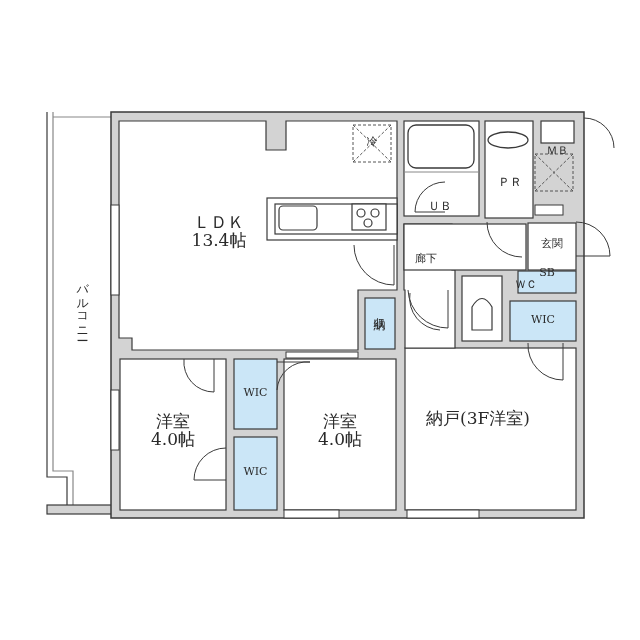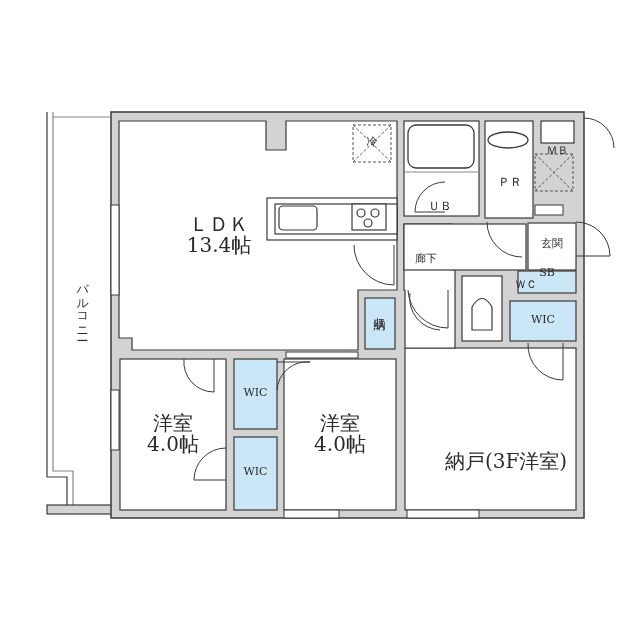--- a/index.html
+++ b/index.html
@@ -1,21 +1,21 @@
 <!DOCTYPE html>
 <html><head>
 <meta charset="utf-8">
 <style>
   html, body { margin:0; padding:0; background:#ffffff; }
   body { width:640px; height:640px; position:relative; overflow:hidden;
          font-family: "DejaVu Serif", "Liberation Serif", serif; }
   #plan { position:absolute; left:0; top:0; width:640px; height:640px; }
   .lbl { position:absolute; color:#2a2a2a; text-align:center; line-height:1.05;
          font-family: "DejaVu Serif", "Liberation Serif", serif; white-space:nowrap; }
-  .room-name { font-size:20px; }
+  .room-name { font-size:17px; }
   .small { font-size:12px; }
   .tiny { font-size:11px; }
   .vert { writing-mode: vertical-rl; font-size:12px; letter-spacing:1px; }
 </style>
 </head>
 <body>
 
 <svg id="plan" viewBox="0 0 640 640" xmlns="http://www.w3.org/2000/svg">
 
   <g fill="none" stroke="#3a3a3a" stroke-width="1.2">
@@ -119,21 +119,21 @@
   <div>13.4帖</div>
 </div>
 <div class="lbl room-name" style="left:138px;top:413px;width:70px;">
   <div>洋室</div>
   <div>4.0帖</div>
 </div>
 <div class="lbl room-name" style="left:305px;top:413px;width:70px;">
   <div>洋室</div>
   <div>4.0帖</div>
 </div>
-<div class="lbl room-name" style="left:436px;top:410px;width:140px;margin-top:41px;">
+<div class="lbl room-name" style="left:408px;top:410px;width:140px;">
   <div>納戸(3F洋室)</div>
 </div>
 <div class="lbl small" style="left:420px;top:200px;width:40px;">ＵＢ</div>
 <div class="lbl small" style="left:490px;top:176px;width:40px;">ＰＲ</div>
 <div class="lbl tiny" style="left:541px;top:109px;width:33px;margin-top:36px;">ＭＢ</div>
 <div class="lbl tiny" style="left:408px;top:253px;width:36px;">廊下</div>
 <div class="lbl tiny" style="left:532px;top:238px;width:40px;">玄関</div>
 <div class="lbl tiny" style="left:464px;top:279px;width:36px;padding-left:44px;">ＷＣ</div>
 <div class="lbl tiny" style="left:518px;top:267px;width:58px;">SB</div>
 <div class="lbl tiny" style="left:510px;top:314px;width:66px;">WIC</div>

